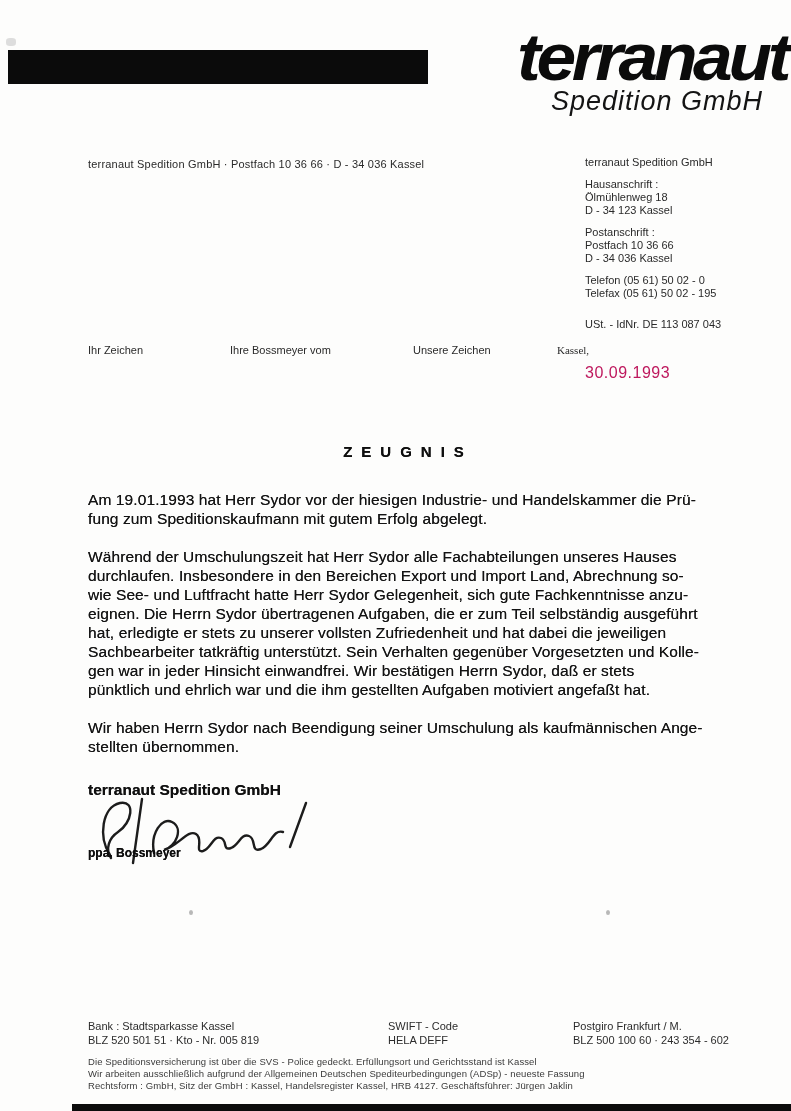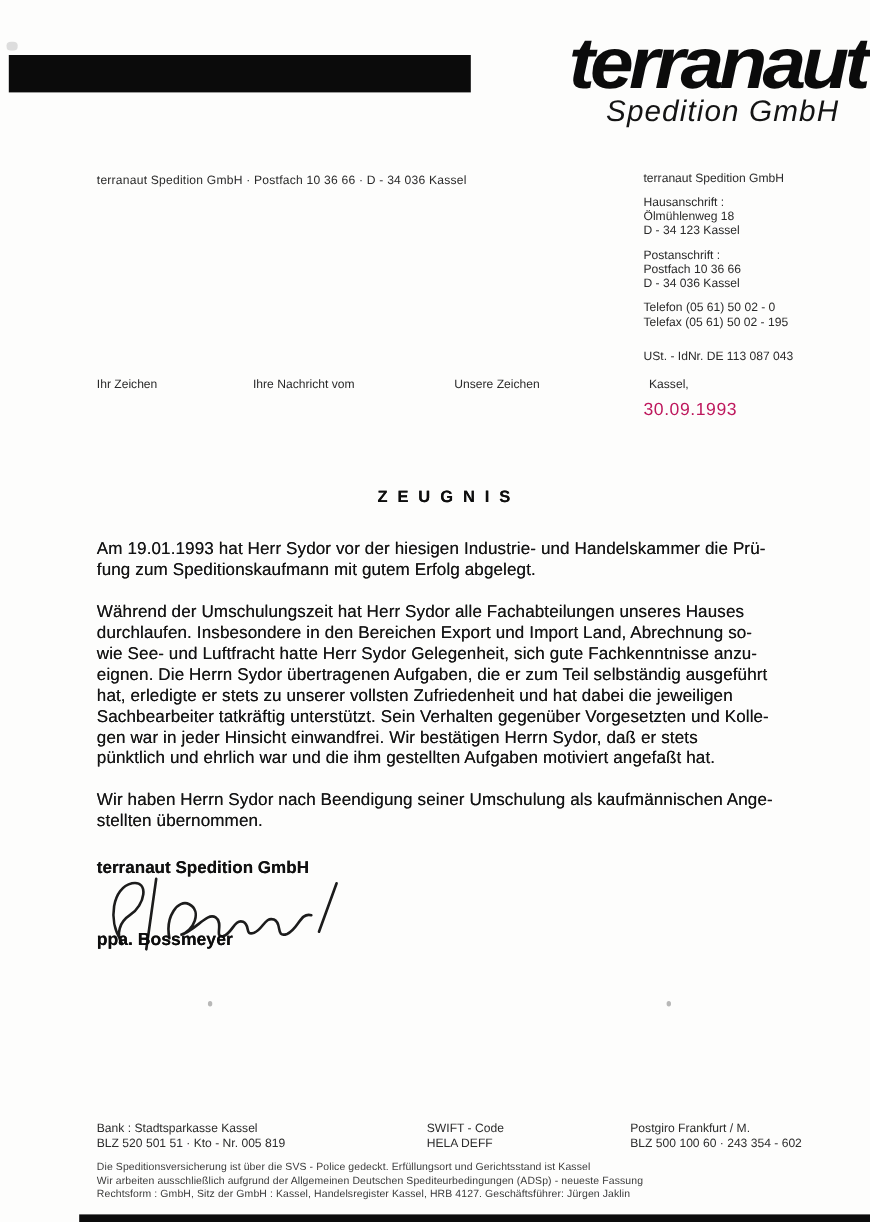--- a/index.html
+++ b/index.html
@@ -30,21 +30,21 @@
   .sender-line{position:absolute;left:88px;top:158px;font-size:11px;color:#2a2a2a;letter-spacing:.2px;}
   .info-col{position:absolute;left:585px;top:156px;width:200px;font-size:11px;line-height:13px;color:#2a2a2a;}
   .info-col .grp{margin-bottom:9px;}
   .info-col .vat{margin-top:18px;}
   
   .ref-row{position:absolute;left:88px;top:344px;width:660px;font-size:11px;color:#2a2a2a;}
   .ref-row span{position:absolute;top:0;white-space:nowrap;}
   .ref-your{left:0;}
   .ref-msg{left:142px;}
   .ref-our{left:325px;}
-  .ref-place{left:502px;}
+  .ref-place{left:469px;font-family:Liberation Serif, serif;}
   .letter-date{position:absolute;left:585px;top:364px;font-size:16px;color:#be185d;letter-spacing:.5px;}
   
   .doc-title{
     position:absolute;left:88px;top:443px;width:640px;
     text-align:center;font-size:15px;font-weight:bold;
     letter-spacing:9px;color:#0e0e0e;
     text-shadow:0 0 .5px rgba(0,0,0,.8);
   }
   .body-text{position:absolute;left:88px;top:490px;width:648px;}
   .para{
@@ -56,21 +56,21 @@
   }
   
   .sig-company{
     position:absolute;left:88px;top:781px;
     font-size:15.5px;font-weight:bold;color:#101010;
     text-shadow:0 0 .5px rgba(0,0,0,.8);
   }
   .sig-scribble{position:absolute;left:90px;top:795px;}
   .sig-name{
     position:absolute;left:88px;top:846px;
-    font-size:16px;font-weight:bold;color:#0d0d0d;
+    font-size:12px;font-weight:bold;color:#0d0d0d;
     text-shadow:0 0 .6px rgba(0,0,0,.85);
   }
   
   .fold-dot{position:absolute;width:4px;height:5px;background:#9a9a9a;border-radius:50%;opacity:.7;}
   .fold-dot.left{left:189px;top:910px;}
   .fold-dot.right{left:606px;top:910px;}
   .corner-speck{position:absolute;left:6px;top:38px;width:10px;height:8px;background:#bdbdbd;opacity:.5;border-radius:40%;}
   .scan-edge{position:absolute;left:72px;right:0;bottom:0;height:7px;background:#0c0c0c;}
   
   .footer-cols{position:absolute;left:88px;top:1020px;width:680px;font-size:11px;line-height:13.5px;color:#2c2c2c;}
@@ -110,21 +110,21 @@
     </div>
     <div class="grp">
       <div>Telefon (05 61) 50 02 - 0</div>
       <div>Telefax (05 61) 50 02 - 195</div>
     </div>
     <div class="vat">USt. - IdNr. DE 113 087 043</div>
   </div>
 
   <div class="ref-row">
     <span class="ref-your">Ihr Zeichen</span>
-    <span class="ref-msg">Ihre Nachricht vom</span>
+    <span class="ref-msg">Ihre Bossmeyer vom</span>
     <span class="ref-our">Unsere Zeichen</span>
     <span class="ref-place">Kassel,</span>
   </div>
   <div class="letter-date">30.09.1993</div>
 
   <div class="doc-title">ZEUGNIS</div>
 
   <div class="body-text">
     <p class="para">Am 19.01.1993 hat Herr Sydor vor der hiesigen Industrie- und Handelskammer die Prü-
 fung zum Speditionskaufmann mit gutem Erfolg abgelegt.</p>

